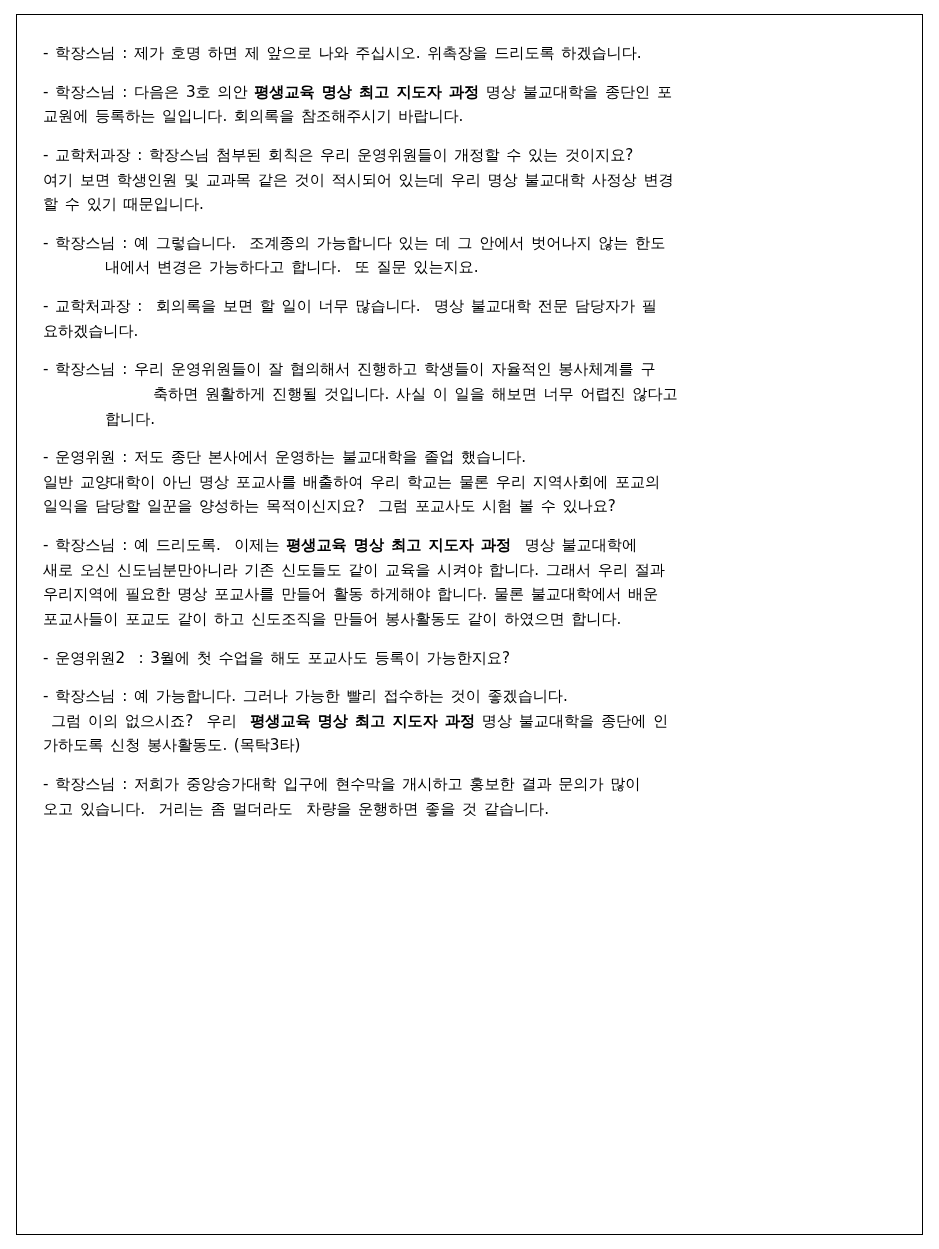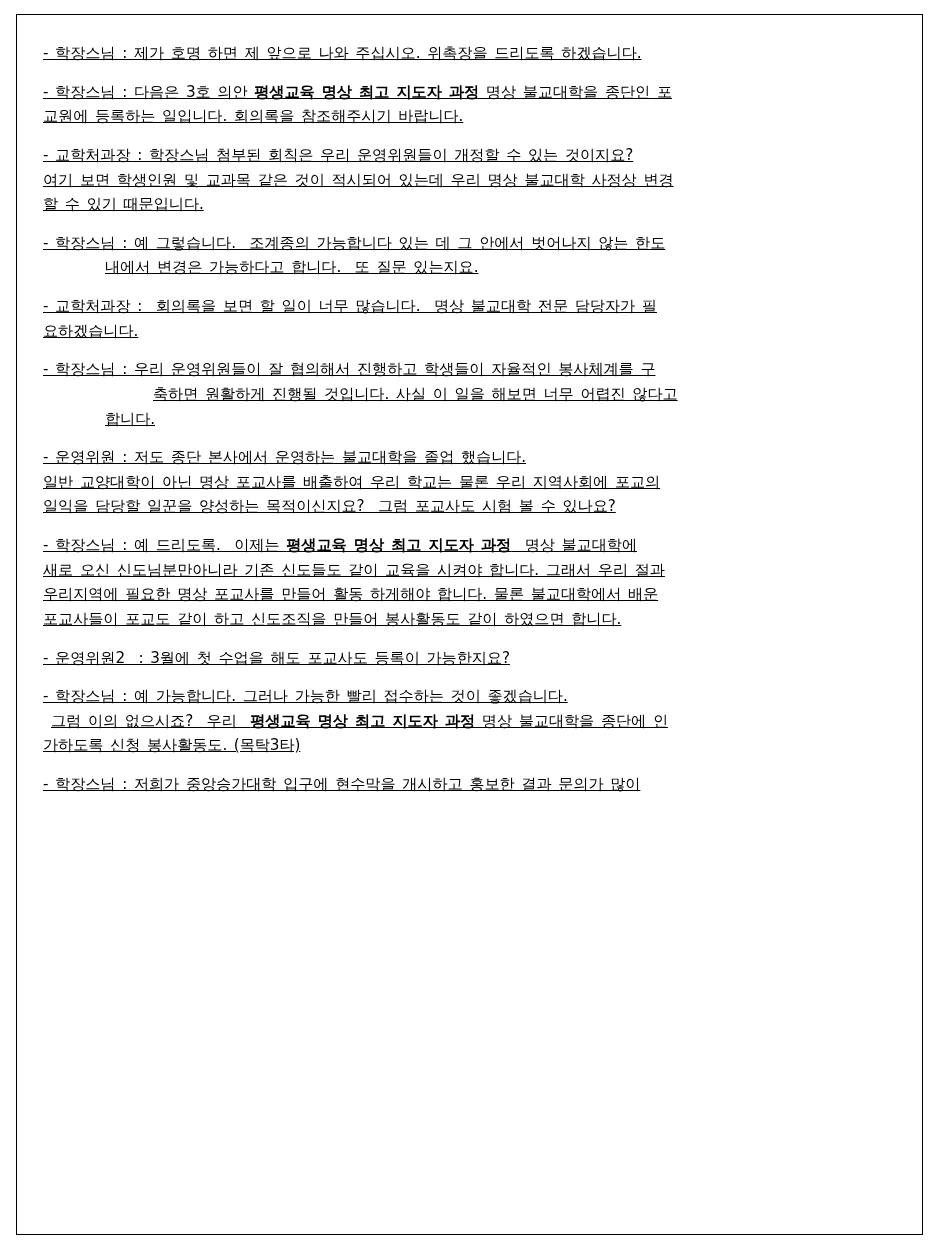--- a/index.html
+++ b/index.html
@@ -31,21 +31,20 @@
     font-size: 15.2px;
     line-height: 1.62;
     color: #000000;
     letter-spacing: -0.1px;
     word-spacing: 2px;
   }
   .para {
     margin: 0 0 14px 0;
     text-align: justify;
     text-justify: inter-character;
-    text-decoration: underline;
   }
   .para:last-child {
     margin-bottom: 16px;
   }
   .line {
     display: block;
     white-space: pre-wrap;
   }
   .ind-1 { padding-left: 0; }
   .ind-2 { padding-left: 86px; }
@@ -104,17 +103,18 @@
         <p class="para">
           <span class="line ind-1"><span>- 운영위원2  : 3월에 첫 수업을 해도 포교사도 등록이 가능한지요?</span></span>
         </p>
         <p class="para">
           <span class="line ind-1"><span>- 학장스님 : 예 가능합니다. 그러나 가능한 빨리 접수하는 것이 좋겠습니다.</span></span>
           <span class="line ind-5"><span>그럼 이의 없으시죠?  우리  </span><span class="strong">평생교육 명상 최고 지도자 과정</span><span> 명상 불교대학을 종단에 인</span></span>
           <span class="line ind-1"><span>가하도록 신청 봉사활동도. (목탁3타)</span></span>
         </p>
         <p class="para">
           <span class="line ind-1"><span>- 학장스님 : 저희가 중앙승가대학 입구에 현수막을 개시하고 홍보한 결과 문의가 많이</span></span>
+          <span class="line ind-1"><span>오고 있습니다.  거리는 좀 멀더라도  차량을 운행하면 좋을 것 같습니다.</span></span>
         </p>
       </div>
     <div class="spacer-bottom"></div>
   </div>
 </div>
 
 </body></html>

